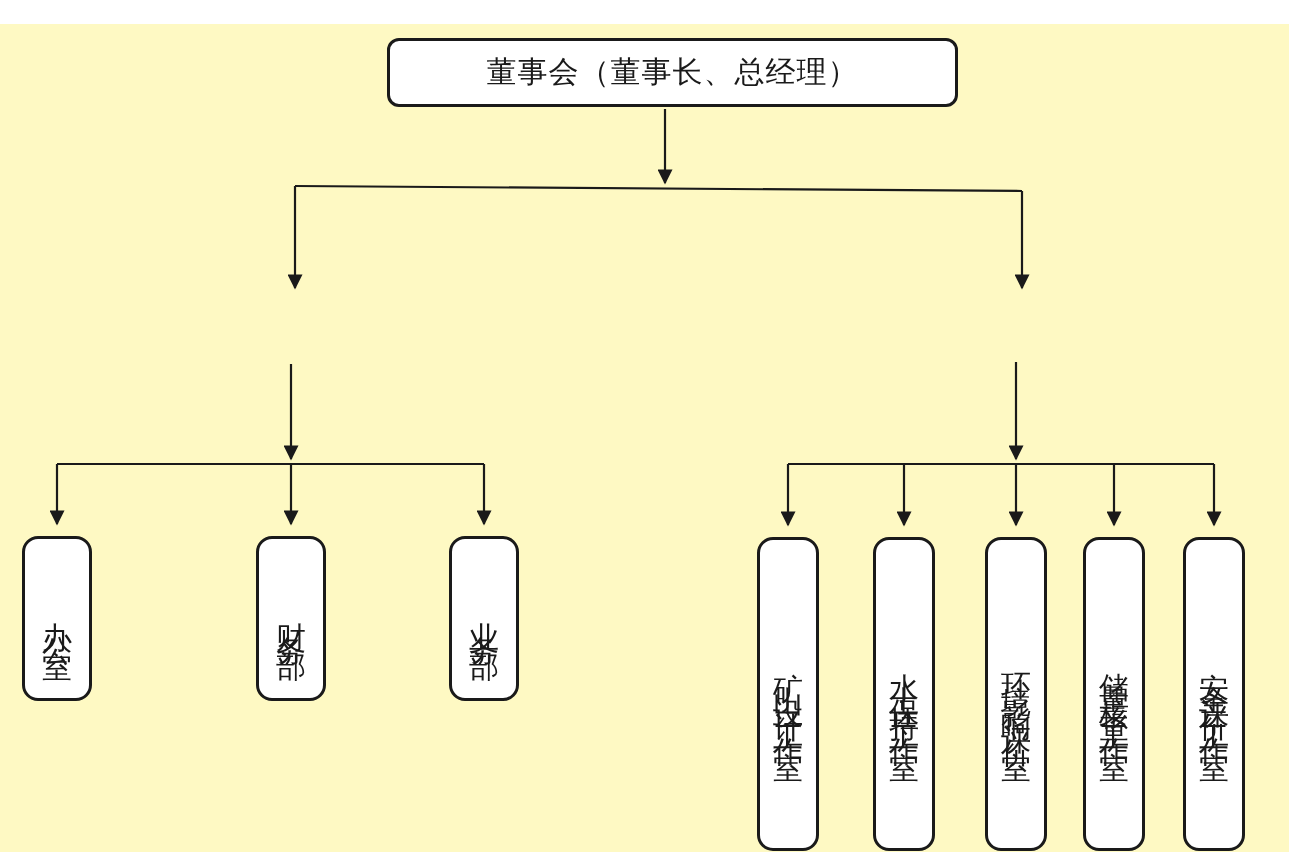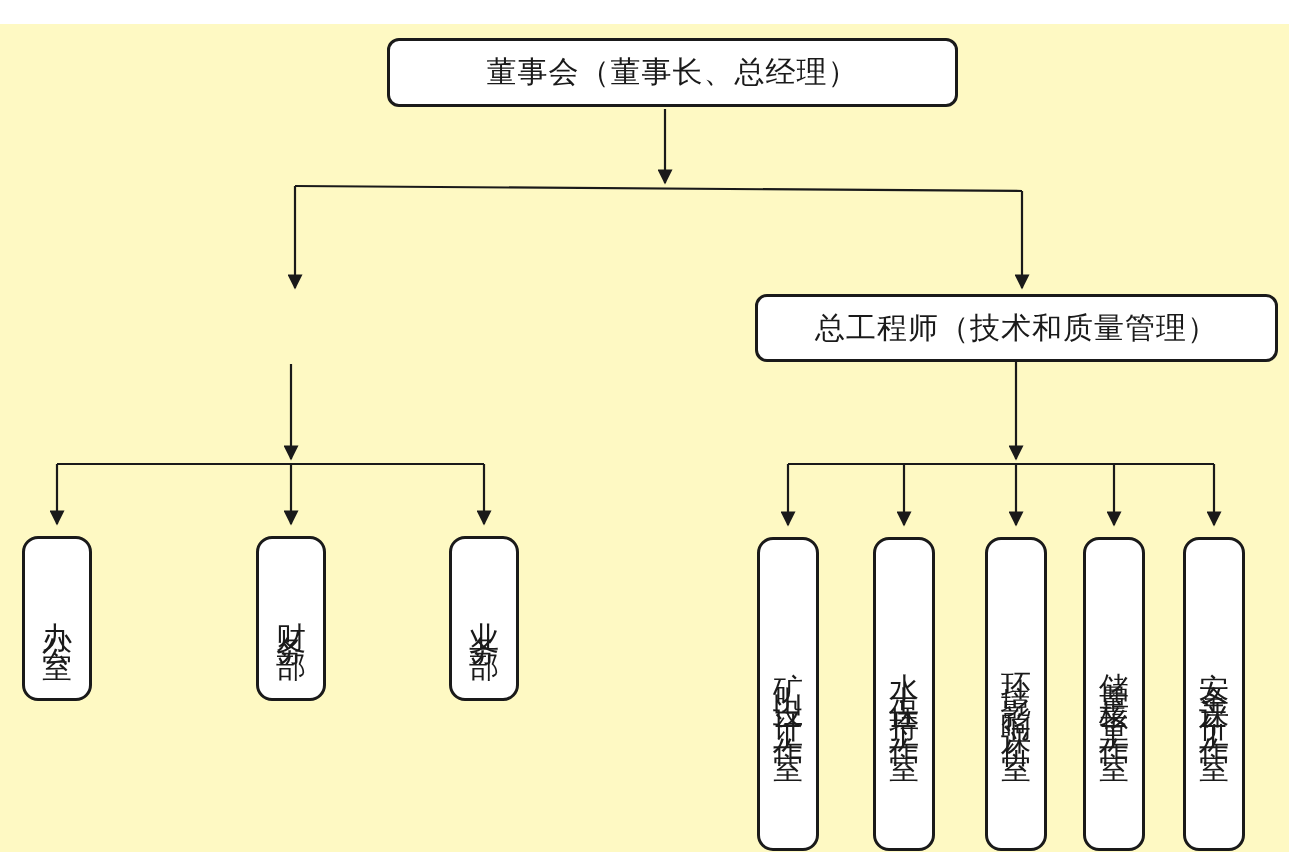--- a/index.html
+++ b/index.html
@@ -69,23 +69,20 @@
     <line x1="1016" y1="440" x2="1016" y2="501" marker-end="url(#arrow)"></line>
     <line x1="1114" y1="440" x2="1114" y2="501" marker-end="url(#arrow)"></line>
     <line x1="1214" y1="440" x2="1214" y2="501" marker-end="url(#arrow)"></line>
   </svg>
 
   <div class="box" style="left:387px;top:14px;width:571px;height:69px;">
     <span class="h-label">董事会（董事长、总经理）</span>
   </div>
 
 
-  <div class="box" style="left:755px;top:270px;width:523px;height:68px;">
-    <span class="h-label">总工程师（技术和质量管理）</span>
-  </div>
 
   <div class="box v-box" style="left:22px;top:512px;width:70px;height:165px;">
     <span class="v-label short">办公室</span>
   </div>
 
   <div class="box v-box" style="left:256px;top:512px;width:70px;height:165px;">
     <span class="v-label short">财务部</span>
   </div>
 
   <div class="box v-box" style="left:449px;top:512px;width:70px;height:165px;">

